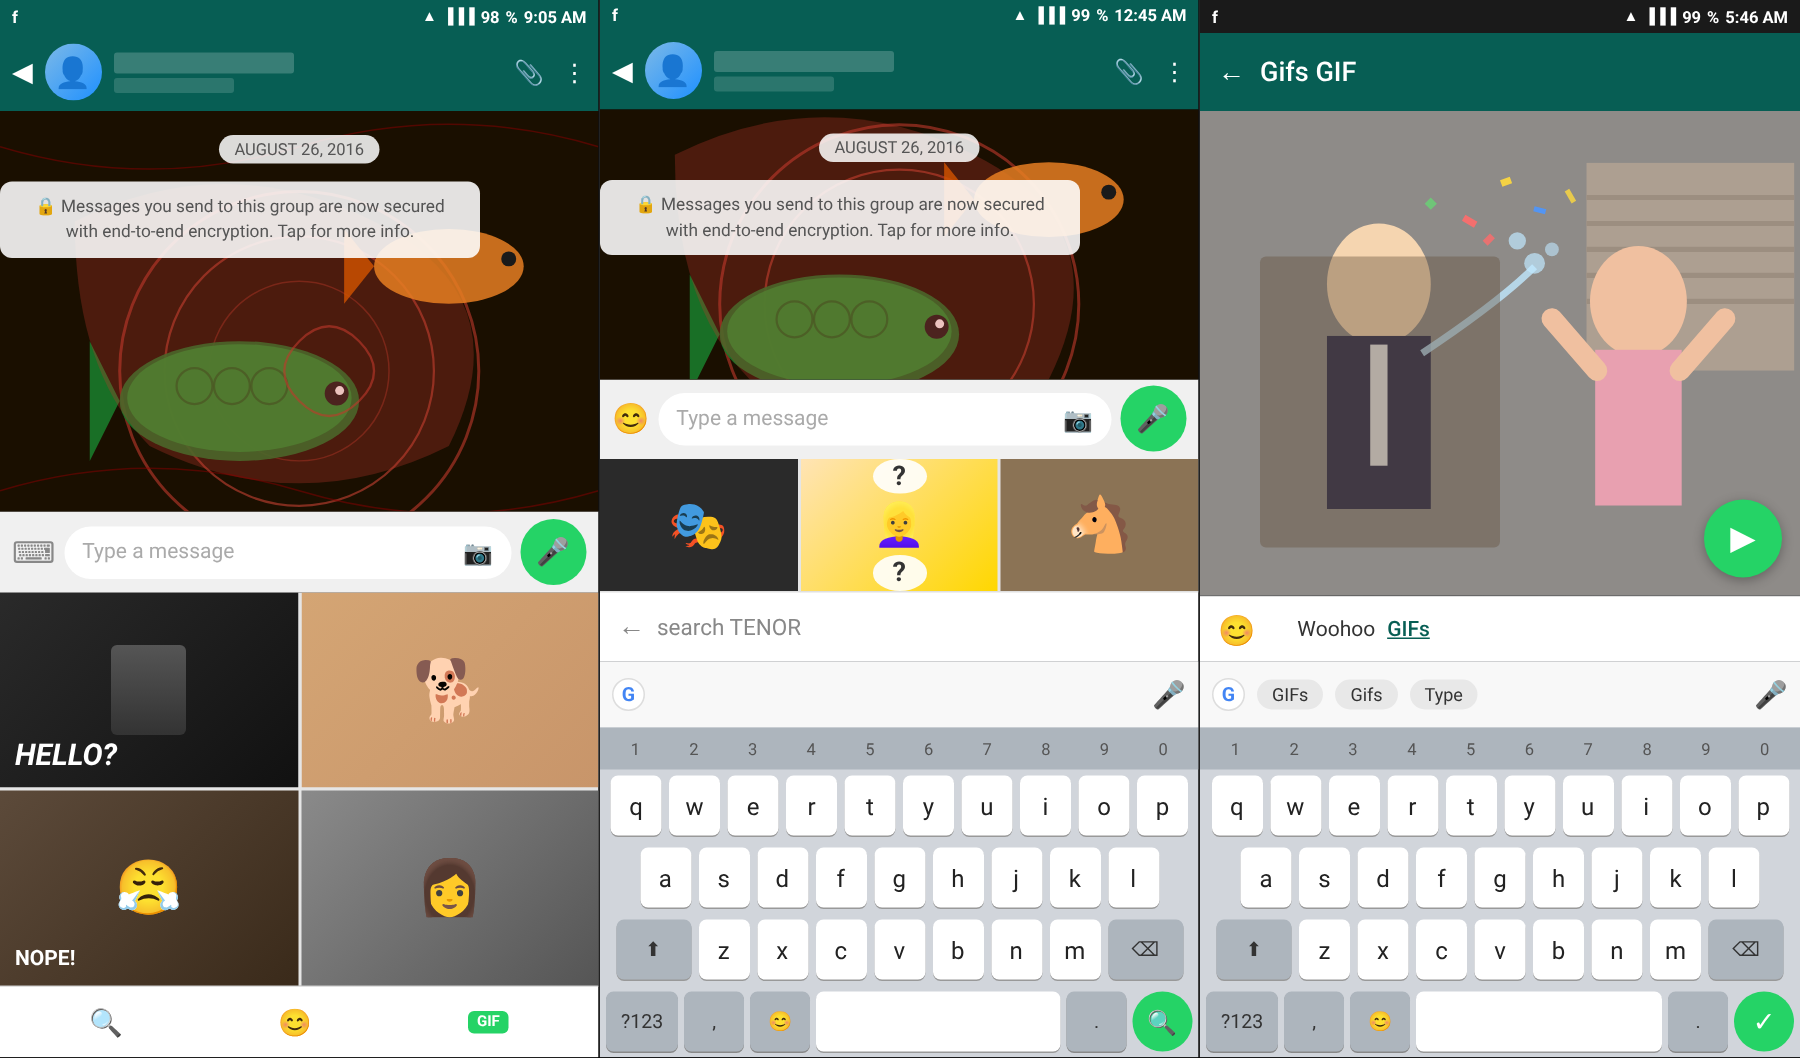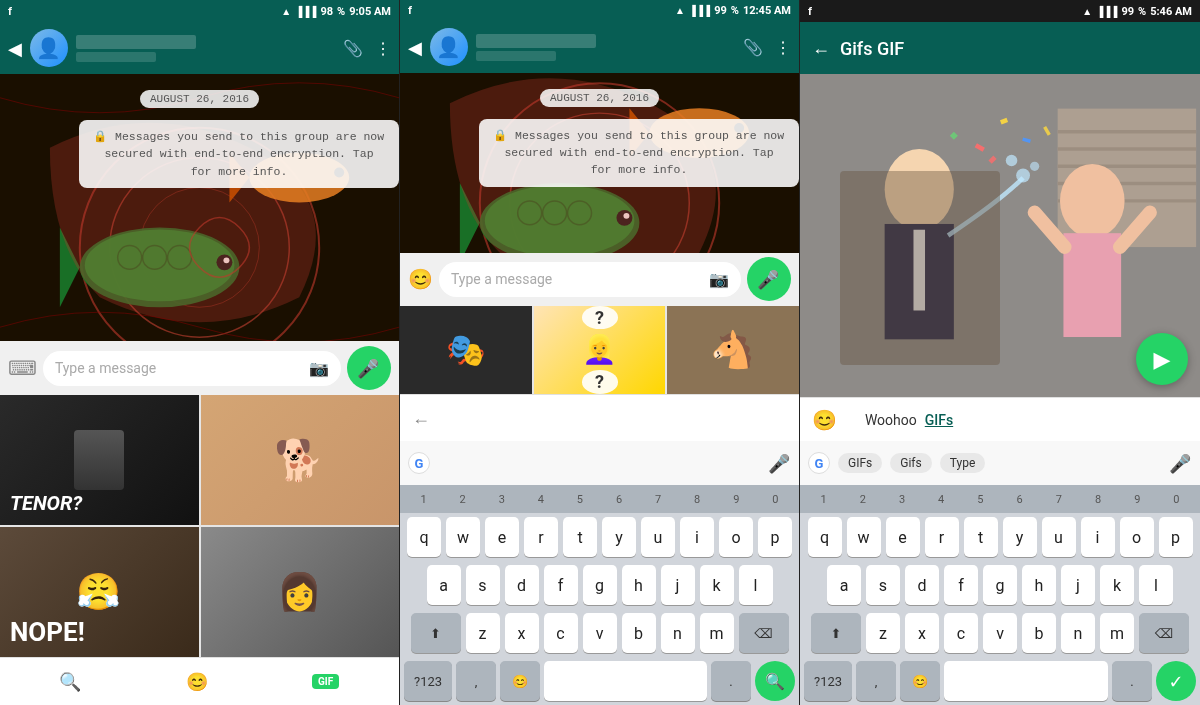--- a/index.html
+++ b/index.html
@@ -356,33 +356,32 @@
     .chat-bg-art {
       position: absolute; top: 0; left: 0; right: 0; bottom: 0;
       background-color: #2d1b00;
     }
     .fish-svg {
       position: absolute; top: 0; left: 0; width: 100%; height: 100%;
     }
     .chat-overlay-content {
       position: relative; z-index: 3;
       display: flex; flex-direction: column;
-      align-items: flex-end;
+      align-items: flex-start;
       padding-top: 10px;
       gap: 6px;
-      font-family: Liberation Mono, monospace;
     }
     
     .hello-text {
       position: absolute; bottom: 10px; left: 10px;
       color: white; font-size: 20px; font-weight: bold; font-style: italic;
     }
     .nope-text {
       position: absolute; bottom: 10px; left: 10px;
-      color: white; font-size: 26px; font-weight: bold;
+      color: white; font-size: 14px; font-weight: bold;
     }
     
     .question-circle {
       width: 36px; height: 36px;
       border-radius: 50%;
       background: rgba(255,255,255,0.9);
       display: flex; align-items: center; justify-content: center;
       font-size: 18px; color: #333; font-weight: bold;
     }
   </style>
@@ -471,21 +470,21 @@
       <span>🎤</span>
     </div>
   </div>
 
   <div class="gif-grid">
     <div class="gif-cell gif-hello" style="position:relative;">
       <div class="gif-cell-content" style="background: linear-gradient(135deg,#2a2a2a,#111); flex-direction:column; align-items:flex-start; padding:8px;">
         <div style="width:100%;height:70px;display:flex;align-items:center;justify-content:center;">
           <div style="width:50px;height:60px;background:linear-gradient(#555,#333);border-radius:4px;display:flex;align-items:center;justify-content:center;color:#aaa;font-size:10px;"></div>
         </div>
-        <span class="hello-text">TENOR?</span>
+        <span class="hello-text">HELLO?</span>
       </div>
     </div>
     <div class="gif-cell gif-dog" style="position:relative;">
       <div class="gif-cell-content" style="background: linear-gradient(135deg,#d4a574,#c8956a);">
         <div style="font-size:40px;">🐕</div>
       </div>
     </div>
     <div class="gif-cell gif-nope" style="position:relative; background:linear-gradient(135deg,#5c4a3a,#3a2a1a);">
       <div class="gif-cell-content" style="flex-direction:column;align-items:flex-start;padding:8px;">
         <div style="width:100%;height:60px;display:flex;align-items:center;justify-content:center;">
@@ -592,20 +591,21 @@
     </div>
     <div class="gif-strip-item gif-strip-item-3" style="background:#8b7355;">
       <div style="display:flex;align-items:center;justify-content:center;width:100%;height:100%;">
         <div style="font-size:36px;">🐴</div>
       </div>
     </div>
   </div>
 
   <div class="search-bar">
     <span class="search-back">←</span>
+    <span class="search-text">search TENOR</span>
   </div>
 
   <div class="keyboard">
     <div class="keyboard-top-row">
       <div class="google-g">G</div>
       <div class="keyboard-suggestions">
       </div>
       <span class="mic-icon-kb">🎤</span>
     </div>
     <div class="kb-numbers">

